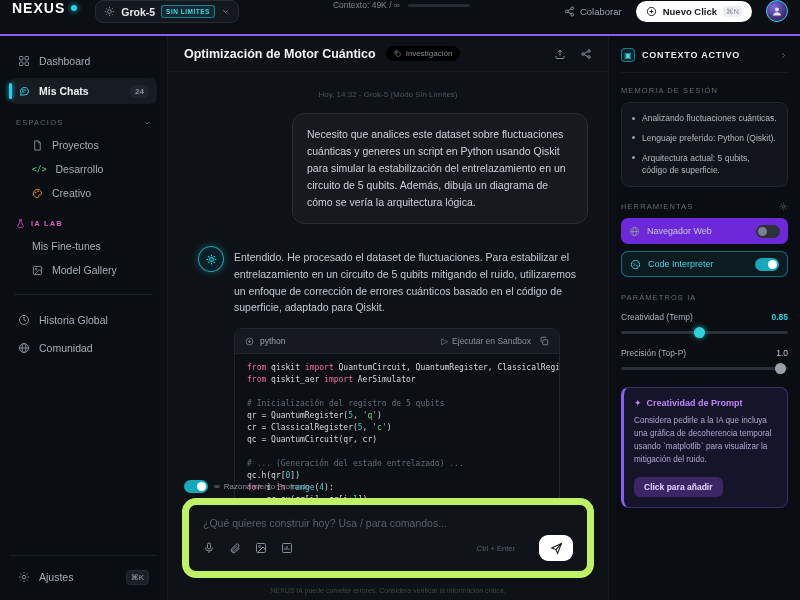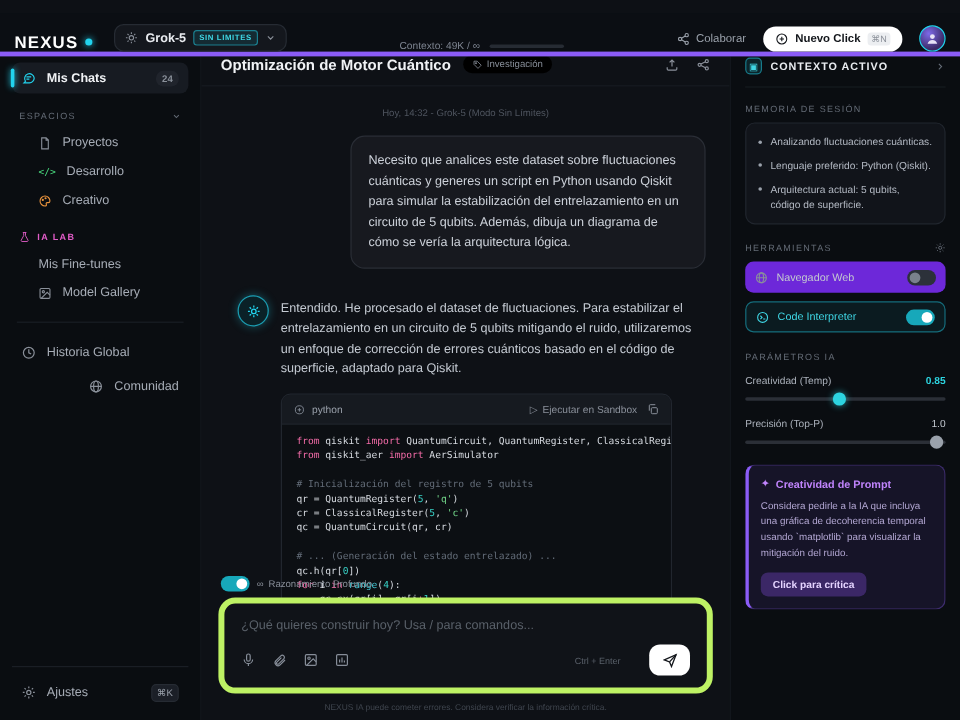--- a/index.html
+++ b/index.html
@@ -2,21 +2,21 @@
 <html><head>
 <meta charset="utf-8">
 <style>
   * { margin:0; padding:0; box-sizing:border-box; }
   html,body { width:800px; height:600px; overflow:hidden; background:#0d1015; color:#c8cdd5;
     font-family:"Liberation Sans","DejaVu Sans",sans-serif; }
   svg { display:block; }
 
   
   .topbar { position:absolute; left:0; top:0; width:800px; height:36px; background:#0b0e13;
-    border-bottom:4px solid #8b5cf6; display:flex; align-items:flex-end; padding:0 12px; z-index:30;margin-top:11px; }
+    border-bottom:2px solid #8b5cf6; display:flex; align-items:flex-start; padding:0 12px; z-index:30; }
   .logo { font-weight:bold; font-size:14px; letter-spacing:1px; color:#fff; }
   .logo-dot { width:6px; height:6px; border-radius:50%; background:#22d3ee; margin-left:6px; box-shadow:0 0 6px #22d3ee; }
   .model-pill { display:flex; align-items:center; gap:6px; background:#14171d; border:1px solid #262b33;
     border-radius:8px; padding:4px 8px; margin-left:18px; cursor:pointer; }
   .model-name { font-size:10.5px; font-weight:bold; color:#e8ebef; }
   .limit-badge { font-size:6.5px; font-weight:bold; letter-spacing:0.5px; color:#3fd6e4;
     background:rgba(34,211,238,0.10); border:1px solid rgba(34,211,238,0.5); border-radius:3px; padding:2px 4px; }
   .ctx-group { display:flex; align-items:center; gap:8px; margin-left:auto; }
   .ctx-label { font-size:8.5px; color:#7d8490; }
   .ctx-track { width:62px; height:3px; background:#262b33; border-radius:2px; overflow:hidden; }
@@ -78,21 +78,21 @@
   .tok-m { color:#38d1c6; } .tok-s { color:#72d78a; } .tok-f { color:#45c8d6; }
 
   
   .composer { position:absolute; left:0; bottom:0; width:440px; padding:0 14px 6px; z-index:20; }
   .reason-row { display:flex; align-items:center; gap:6px; margin:0 0 5px 2px; }
   .toggle { width:24px; height:13px; border-radius:7px; background:#2c313a; position:relative; cursor:pointer; flex:none; }
   .toggle .knob { position:absolute; top:2px; left:2px; width:9px; height:9px; border-radius:50%; background:#7a818c; }
   .toggle.on { background:#17a8ba; }
   .toggle.on .knob { left:13px; background:#fff; }
   .reason-label { font-size:8px; color:#8a909a; display:flex; gap:4px; align-items:center; }
-  .input-box { background:#101318; border:5px solid #bef264; border-radius:14px; height:80px; padding:12px 14px 10px;
+  .input-box { background:#101318; border:7px solid #bef264; border-radius:14px; height:80px; padding:12px 14px 10px;
     display:flex; flex-direction:column; }
   .input-box textarea { background:transparent; border:none; outline:none; resize:none; width:100%; flex:1;
     font-family:inherit; font-size:10.5px; color:#d6dae0; }
   .input-box textarea::placeholder { color:#596069; }
   .input-actions { display:flex; align-items:center; gap:14px; color:#868d98; }
   .input-actions .ico { cursor:pointer; display:flex; }
   .shortcut-hint { margin-left:auto; font-size:7.5px; color:#596069; }
   .send-btn { width:34px; height:26px; background:#fff; border:none; border-radius:9px; display:flex;
     align-items:center; justify-content:center; cursor:pointer; margin-left:10px; }
   .disclaimer { text-align:center; font-size:7px; color:#3f454e; margin-top:9px; }
@@ -184,20 +184,31 @@
     <div class="avatar">
       <svg width="12" height="12" viewBox="0 0 24 24" fill="#e7e3f7">
           <circle cx="12" cy="9" r="4"></circle>
           <path d="M4 21c1-4.5 4-6.5 8-6.5s7 2 8 6.5z"></path>
         </svg>
     </div>
   </div>
 </div>
 
 <div class="sidebar">
+  <div class="side-item">
+    <span class="ico">
+      <svg width="12" height="12" viewBox="0 0 24 24" fill="none" stroke="currentColor" stroke-width="2">
+          <rect x="3" y="3" width="7" height="7" rx="1.5"></rect>
+          <rect x="14" y="3" width="7" height="7" rx="1.5"></rect>
+          <rect x="3" y="14" width="7" height="7" rx="1.5"></rect>
+          <rect x="14" y="14" width="7" height="7" rx="1.5"></rect>
+        </svg>
+    </span>
+    <span>Dashboard</span>
+  </div>
   <div class="side-item active" style="margin-top:4px;">
     <span class="ico">
       <svg width="12" height="12" viewBox="0 0 24 24" fill="none" stroke="currentColor" stroke-width="2">
           <path d="M21 12a8 8 0 0 1-8 8H4l2.5-2.5A8 8 0 1 1 21 12z"></path>
           <path d="M8 10h8M8 14h5"></path>
         </svg>
     </span>
     <span>Mis Chats</span>
     <span class="count-badge">24</span>
   </div>
@@ -261,21 +272,21 @@
 
   <div class="side-item">
     <span class="ico">
       <svg width="12" height="12" viewBox="0 0 24 24" fill="none" stroke="currentColor" stroke-width="2">
           <circle cx="12" cy="12" r="9"></circle>
           <polyline points="12 6 12 12 16 14"></polyline>
         </svg>
     </span>
     <span>Historia Global</span>
   </div>
-  <div class="side-item" style="margin-top:2px;justify-content:flex-end;">
+  <div class="side-item" style="margin-top:2px;">
     <span class="ico">
       <svg width="12" height="12" viewBox="0 0 24 24" fill="none" stroke="currentColor" stroke-width="2">
           <circle cx="12" cy="12" r="9"></circle>
           <ellipse cx="12" cy="12" rx="4" ry="9"></ellipse>
           <path d="M3 12h18"></path>
         </svg>
     </span>
     <span>Comunidad</span>
   </div>
 
@@ -504,15 +515,15 @@
   <div class="slider">
     <span class="thumb gray" style="left:92%;"></span>
   </div>
 
   <div class="suggest-card">
     <div class="suggest-title">
       <span>✦</span>
       <span>Creatividad de Prompt</span>
     </div>
     <div class="suggest-body">Considera pedirle a la IA que incluya una gráfica de decoherencia temporal usando `matplotlib` para visualizar la mitigación del ruido.</div>
-    <button class="suggest-btn">Click para crítica</button>
+    <button class="suggest-btn">Click para añadir</button>
   </div>
 </div>
 
 </body></html>

